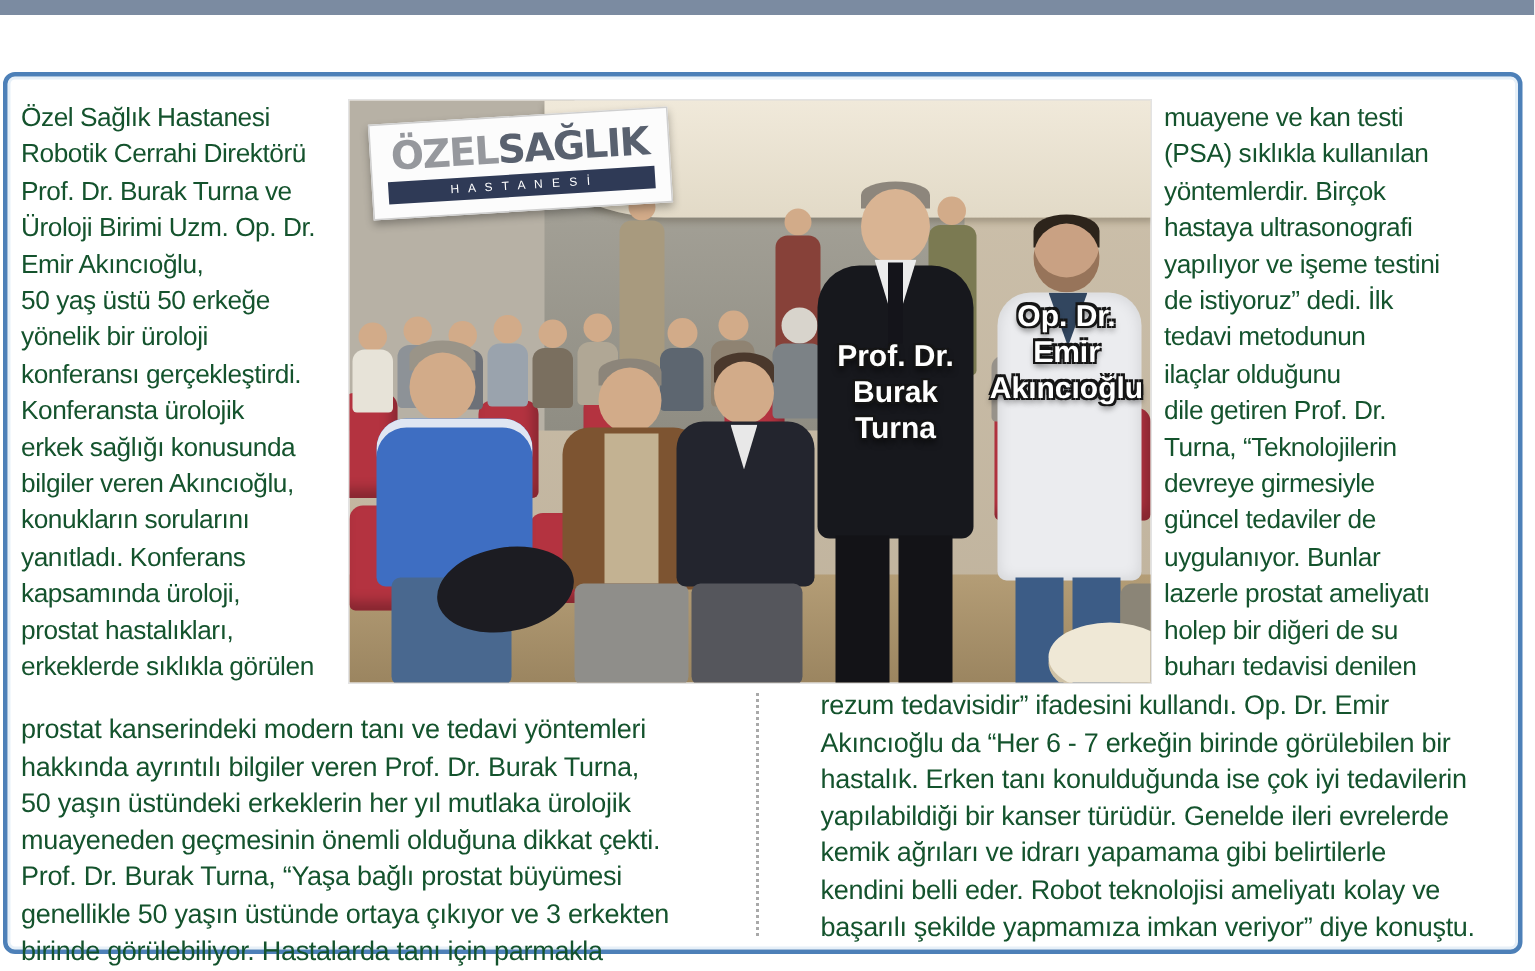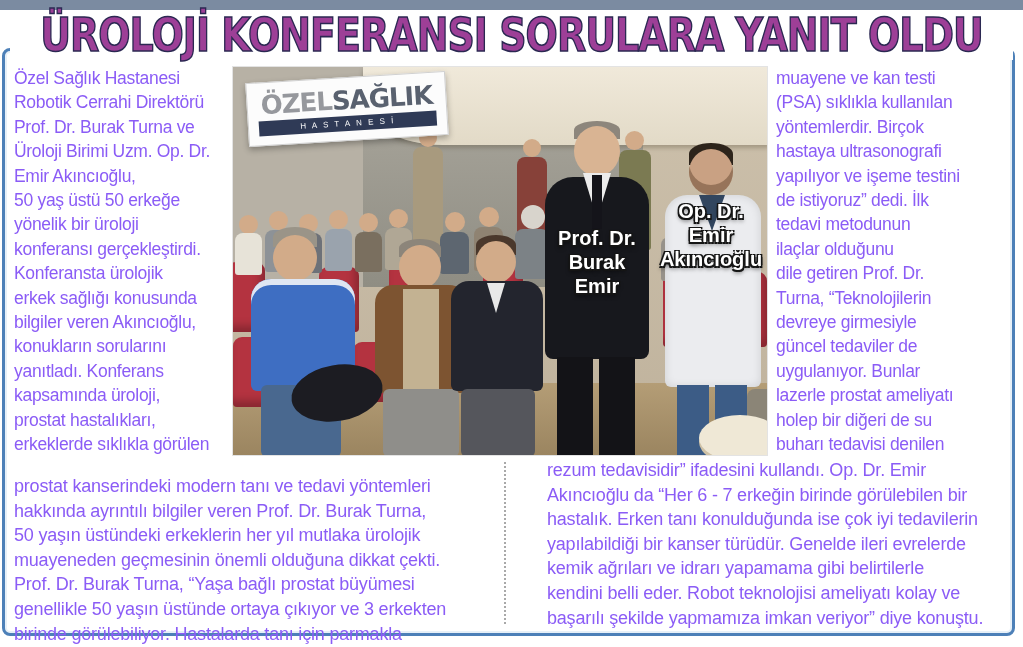--- a/index.html
+++ b/index.html
@@ -5,21 +5,21 @@
   html,body{margin:0;padding:0;background:#fff;}
   #canvas{position:relative;width:1023px;height:647px;background:#fff;overflow:hidden;font-family:"Liberation Sans",sans-serif;}
 
   .topbar{position:absolute;left:0;top:0;width:1023px;height:10px;background:#7b8ba1;}
 
   .frame{position:absolute;left:2px;top:48px;width:1013px;height:588px;border:3px solid #4d80b8;border-radius:8px;box-shadow:inset 0 0 0 2px #e7f0f8;box-sizing:border-box;z-index:1;}
 
   .headline{position:absolute;left:10px;top:10px;width:1003px;height:50px;background:#fff;z-index:3;display:flex;align-items:center;justify-content:center;}
   .headline-text{font-family:"DejaVu Sans",sans-serif;font-weight:bold;font-size:38px;letter-spacing:-1px;color:#9d3f97;-webkit-text-stroke:1.3px #2b2852;display:inline-block;transform:scaleY(1.2);white-space:nowrap;}
 
-  .txt{position:absolute;white-space:pre-line;color:#8b5cf6;z-index:2;}
+  .txt{position:absolute;white-space:pre-line;color:#14532d;z-index:2;}
   .col-n{font-size:17.5px;line-height:24.4px;letter-spacing:-0.3px;}
   .col-w{font-size:18px;line-height:24.6px;letter-spacing:-0.2px;}
   .divider{position:absolute;left:504px;top:462px;height:162px;width:0;border-left:2px dotted #a9a9a9;z-index:2;}
 
   
   .photo{position:absolute;left:232px;top:66px;width:536px;height:390px;overflow:hidden;background:linear-gradient(#cdc1ac,#bfb29c);border:1px solid #e3e3e3;box-sizing:border-box;z-index:2;}
   .abs{position:absolute;}
   .ceiling{left:130px;top:0;width:406px;height:78px;background:linear-gradient(#f0e9da,#e2dac7);border-radius:0 0 0 80px/0 0 0 45px;box-shadow:0 3px 4px rgba(90,80,60,.35);}
   .wall-left{left:0;top:0;width:150px;height:220px;background:#b7b1a5;}
   .recess{left:130px;top:55px;width:280px;height:165px;background:linear-gradient(#a5a298,#8f8d83);}
@@ -40,23 +40,20 @@
 </style>
 </head>
 <body>
 
 <div id="canvas">
 
   <div class="topbar"></div>
 
   <div class="frame"></div>
 
-  <div class="headline">
-    <span class="headline-text">ÜROLOJİ KONFERANSI SORULARA YANIT OLDU</span>
-  </div>
 
   <div class="txt col-n" style="left:14px;top:66px;width:227px;">Özel Sağlık Hastanesi
 Robotik Cerrahi Direktörü
 Prof. Dr. Burak Turna ve
 Üroloji Birimi Uzm. Op. Dr.
 Emir Akıncıoğlu,
 50 yaş üstü 50 erkeğe
 yönelik bir üroloji
 konferansı gerçekleştirdi.
 Konferansta ürolojik
@@ -171,21 +168,21 @@
 
     <div class="abs hair" style="left:341px;top:54px;width:46px;height:18px;background:#8d867c;z-index:4;"></div>
     <div class="abs head" style="left:341px;top:59px;width:46px;height:50px;background:#d9b493;z-index:4;"></div>
     <div class="abs" style="left:350px;top:106px;width:28px;height:46px;background:#ececec;clip-path:polygon(0 0,100% 0,50% 100%);z-index:5;"></div>
     <div class="abs" style="left:359px;top:108px;width:10px;height:54px;background:#14141a;z-index:6;"></div>
     <div class="abs" style="left:312px;top:110px;width:104px;height:182px;background:#17181d;border-radius:28px 28px 8px 8px;z-index:4;"></div>
     <div class="abs" style="left:324px;top:290px;width:36px;height:100px;background:#131317;z-index:4;"></div>
     <div class="abs" style="left:366px;top:290px;width:36px;height:100px;background:#131317;z-index:4;"></div>
     <div class="abs caption" style="left:304px;top:159px;width:120px;">Prof. Dr.
 Burak
-Emir</div>
+Turna</div>
 
     <div class="abs hair" style="left:456px;top:76px;width:44px;height:22px;background:#2d241b;z-index:4;"></div>
     <div class="abs head" style="left:456px;top:82px;width:44px;height:46px;background:#c9a183;box-shadow:inset 0 -10px 0 rgba(90,62,40,.45);z-index:4;"></div>
     <div class="abs" style="left:432px;top:128px;width:96px;height:192px;background:#ebecef;border-radius:22px 22px 6px 6px;box-shadow:inset 0 0 10px rgba(0,0,0,.12);z-index:4;"></div>
     <div class="abs" style="left:466px;top:128px;width:26px;height:36px;background:#32465f;clip-path:polygon(0 0,100% 0,50% 100%);z-index:5;"></div>
     <div class="abs" style="left:444px;top:318px;width:32px;height:72px;background:#3c5c86;z-index:4;"></div>
     <div class="abs" style="left:482px;top:318px;width:32px;height:72px;background:#3c5c86;z-index:4;"></div>
     <div class="abs caption" style="left:418px;top:132px;width:120px;">Op. Dr.
 Emir
 Akıncıoğlu</div>

